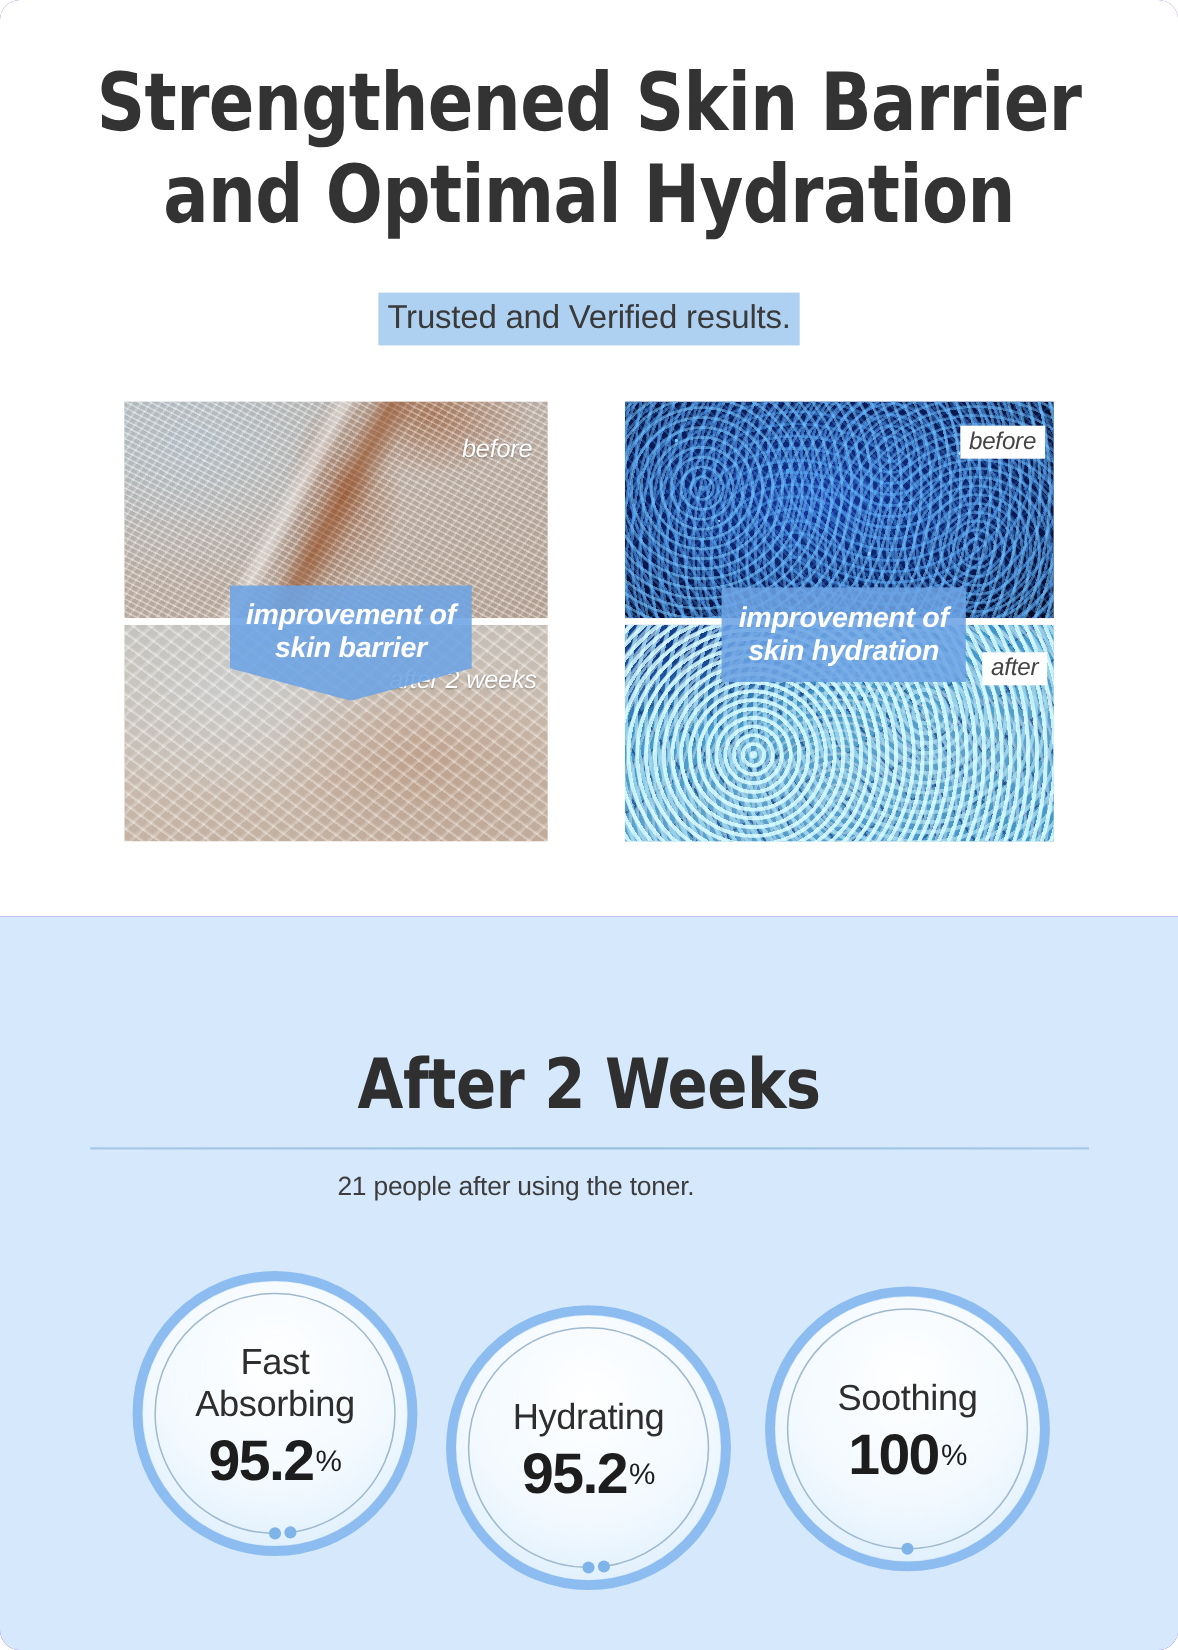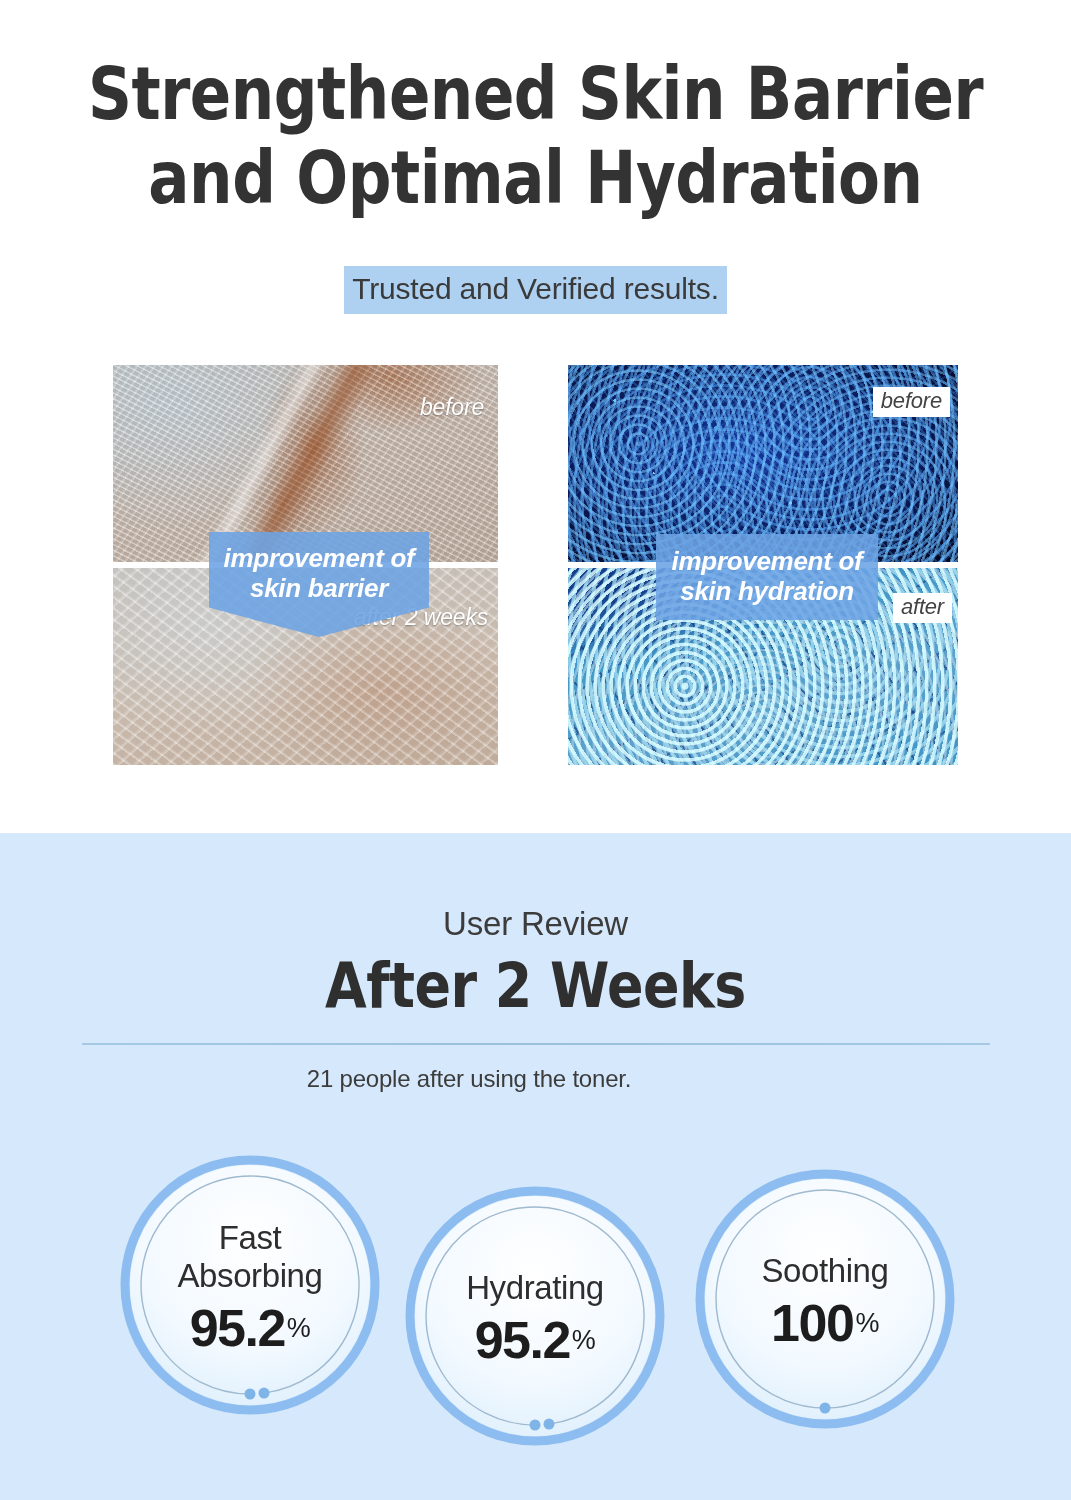--- a/index.html
+++ b/index.html
@@ -11,20 +11,21 @@
     font-family: "Liberation Sans", sans-serif;
     -webkit-font-smoothing: antialiased;
   }
 
   #page {
     position: relative;
     width: 1071px;
     height: 1500px;
     overflow: hidden;
     background: #6d28d9;
+    border-radius: 18px;
   }
 
   
   .top-section {
     position: absolute;
     left: 0; top: 0;
     width: 1071px;
     height: 833px;
     background: #ffffff;
   }
@@ -345,21 +346,20 @@
         <span class="label-chip lbl-right-after">after</span>
       </div>
 
       <div class="banner banner-right">improvement of
 skin hydration</div>
     </div>
   </div>
 
   <div class="bottom-section">
 
-    <div class="review-kicker">User Review</div>
 
     <div class="review-title">After 2 Weeks</div>
 
     <div class="divider"></div>
 
     <div class="review-note">21 people after using the toner.</div>
 
     <div class="stats">
 
       <div class="stat stat-1">

